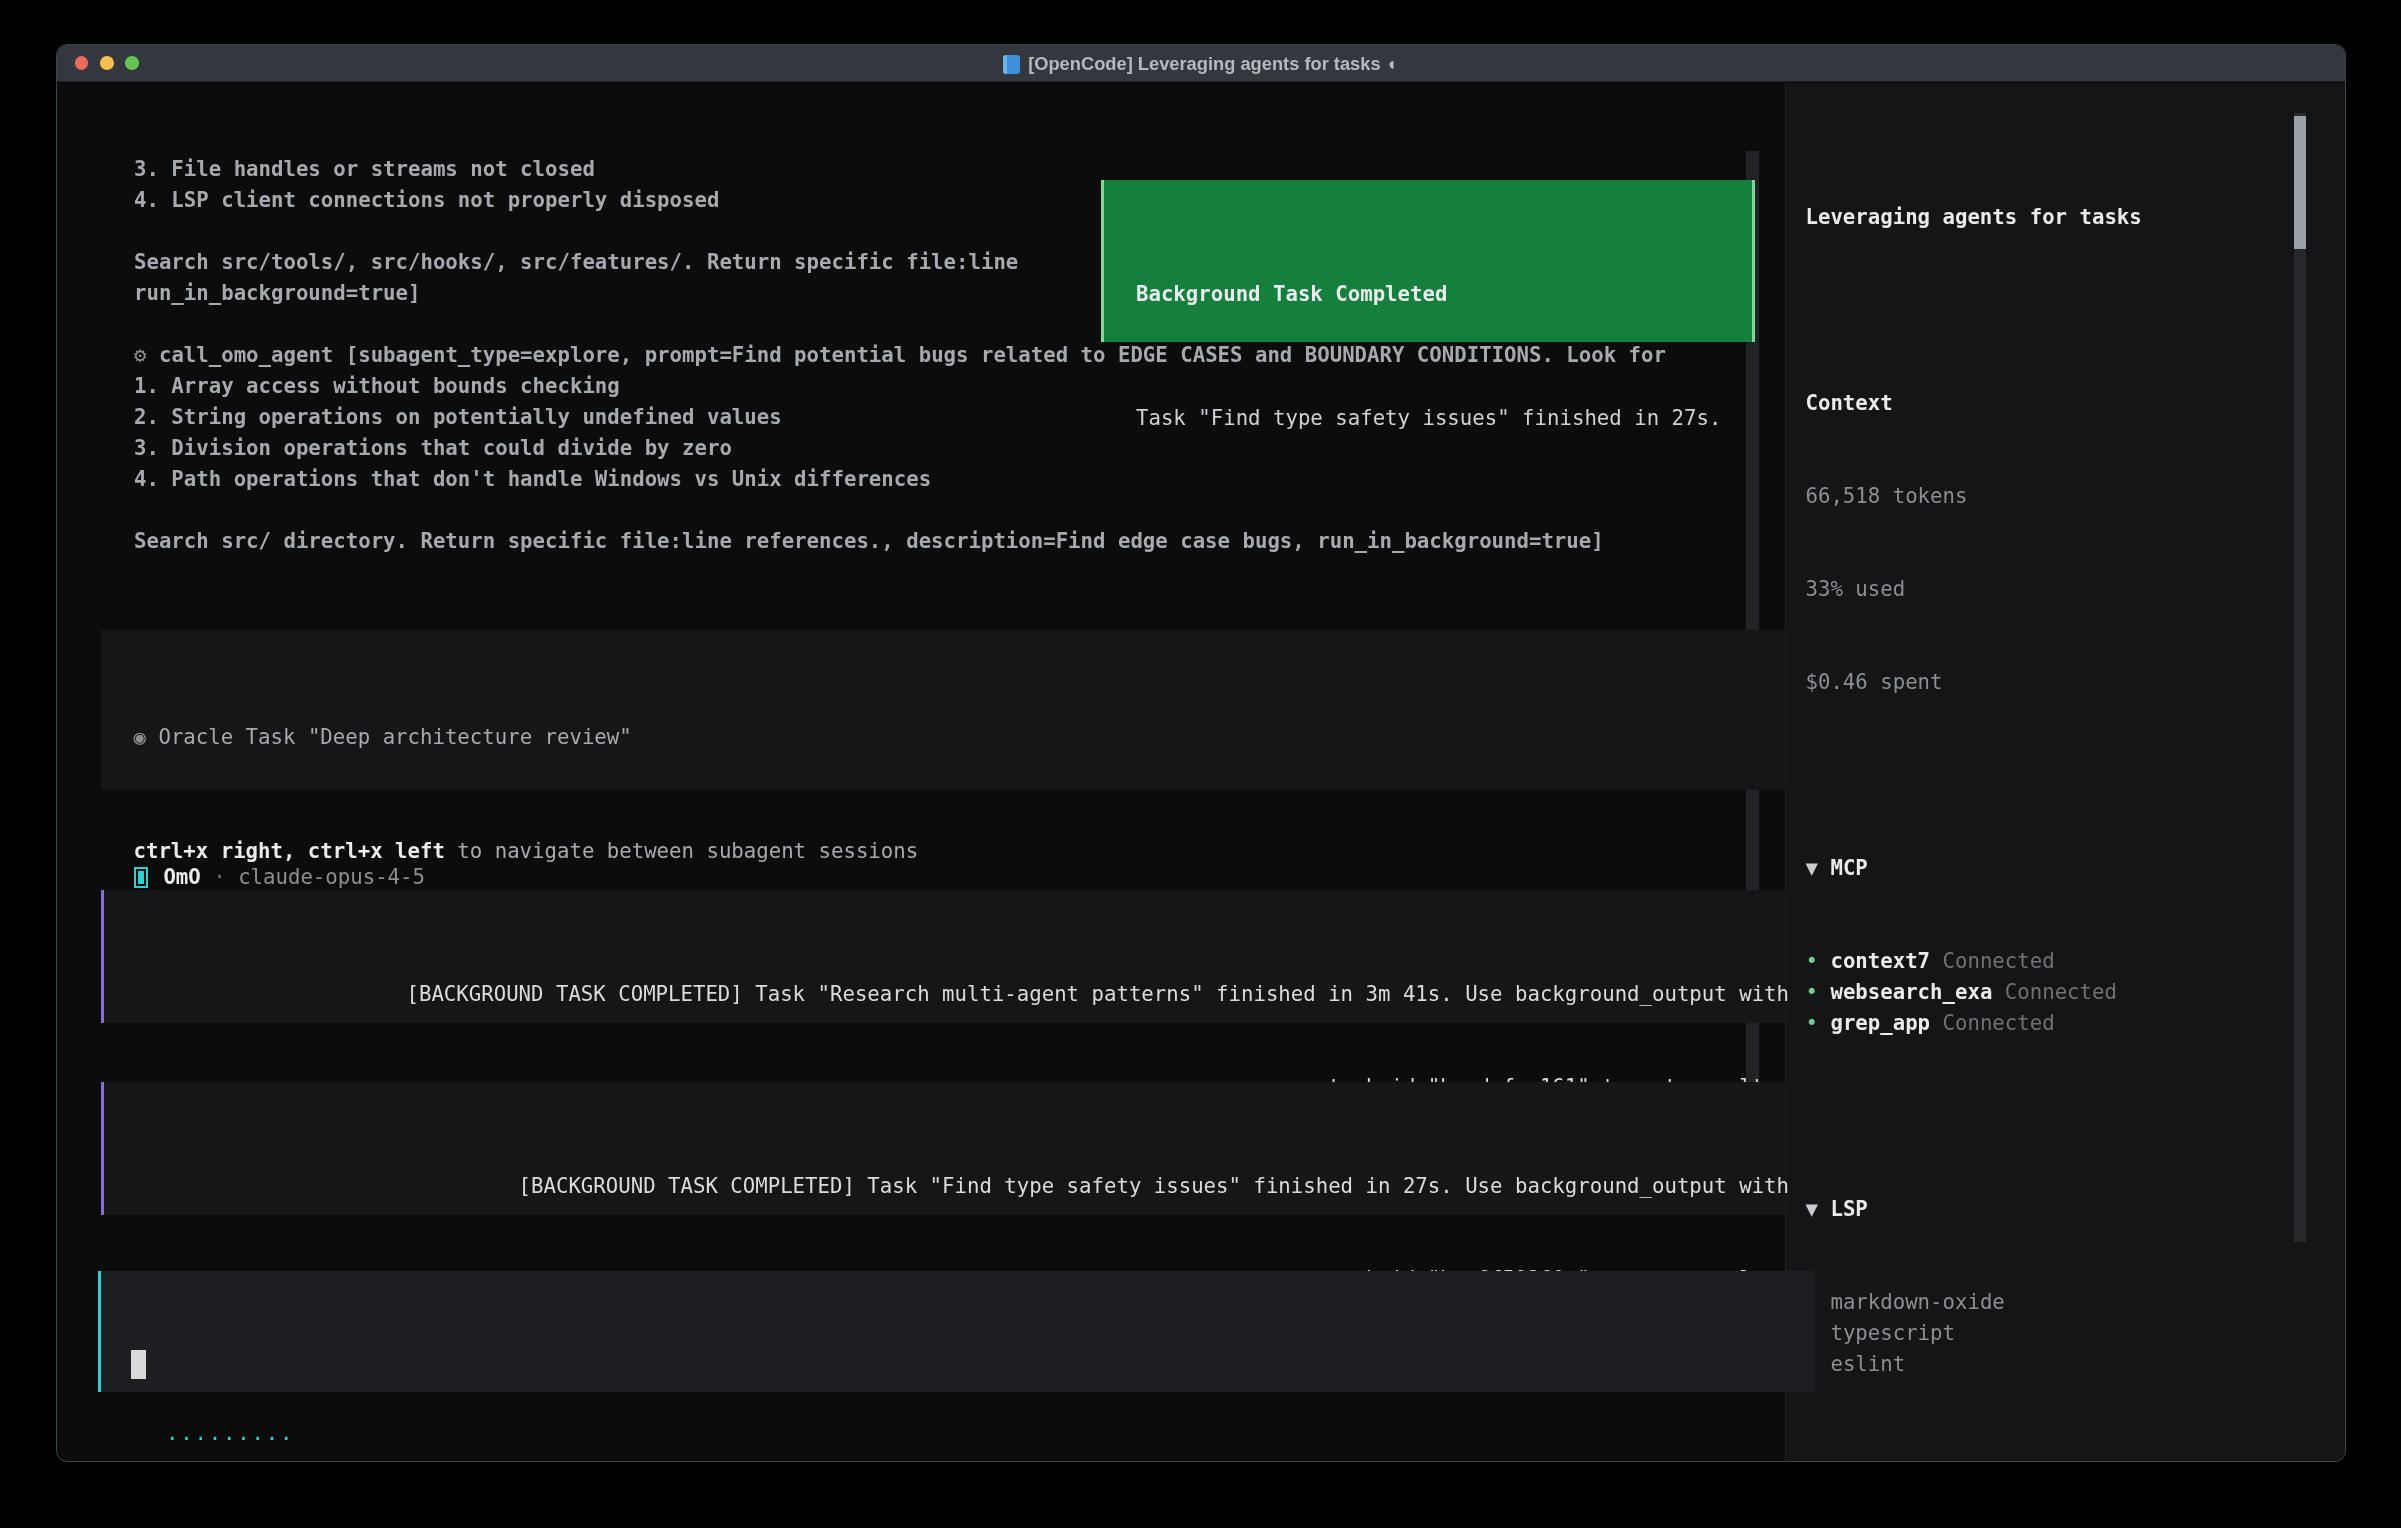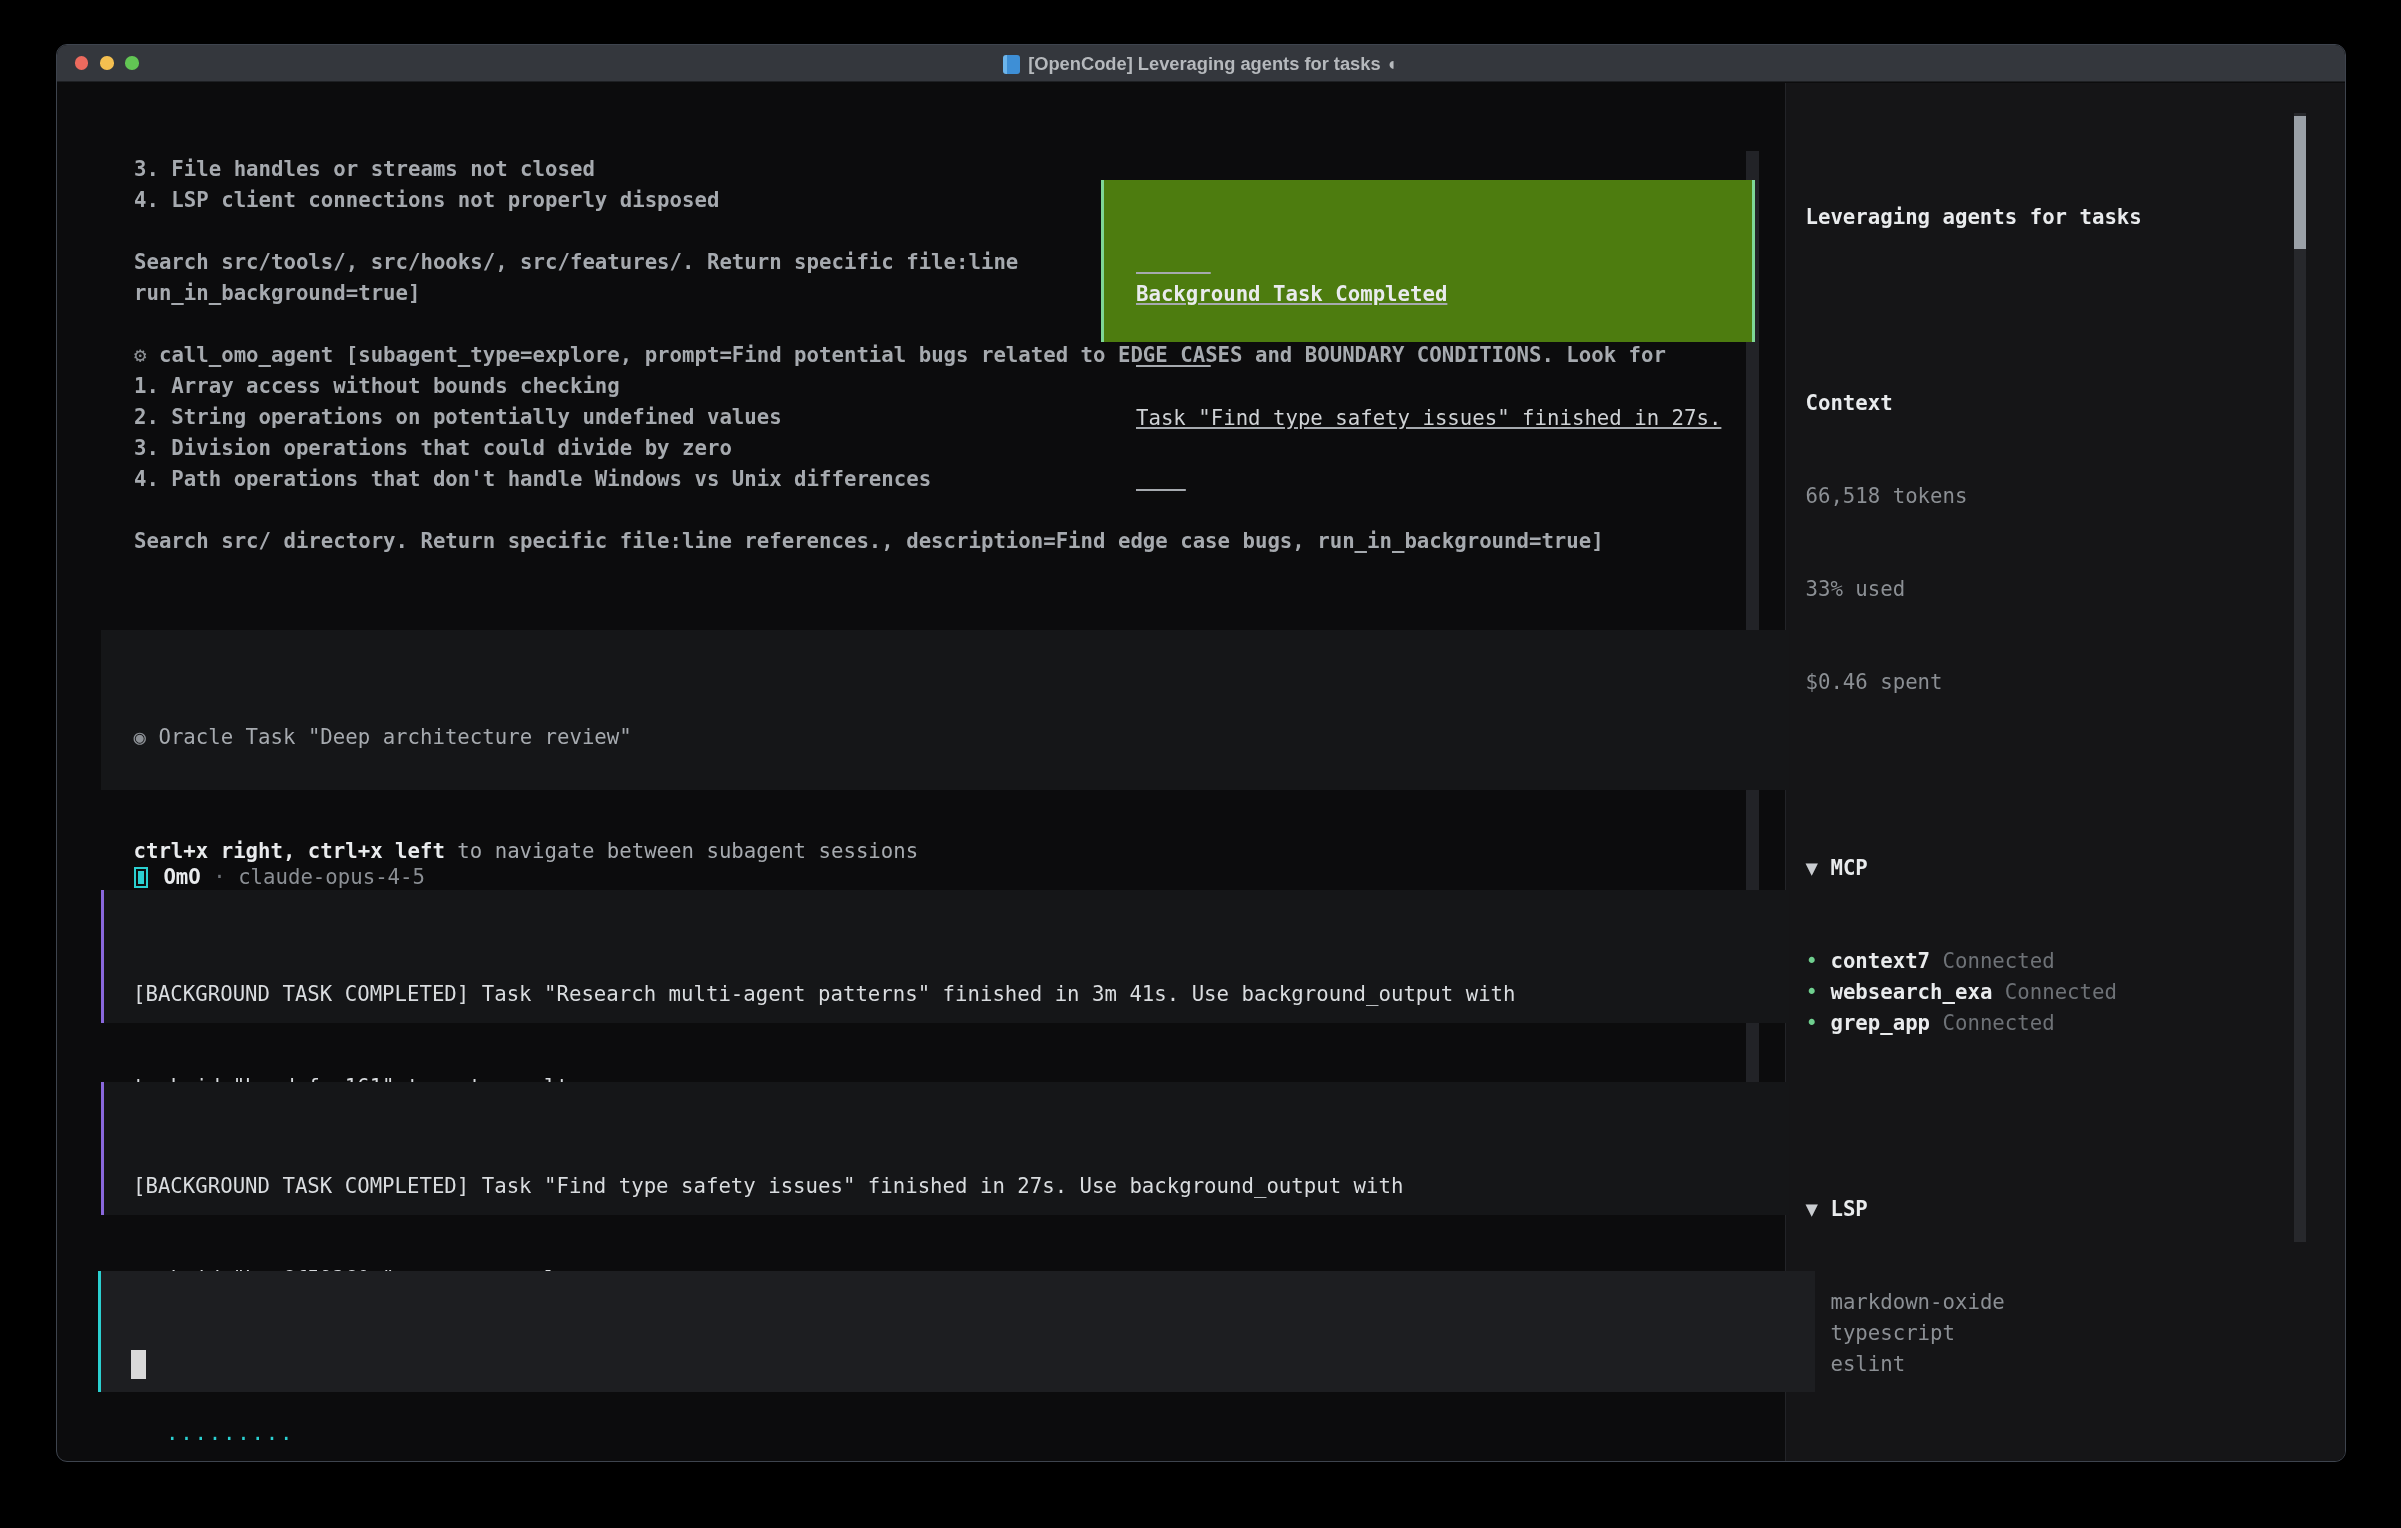--- a/index.html
+++ b/index.html
@@ -33,29 +33,29 @@
   .tline { height:31px; }
   .dim { color:#6e7277; }
   .mid { color:#8b8f94; }
   .white { color:#e9ebed; font-weight:bold; }
   
   .main-track { position:absolute; left:1689px; top:68px; width:13px; height:1064px; background:#222327; z-index:1; }
   .main-thumb { position:absolute; left:0; bottom:0; width:13px; height:16.5px; background:#4a4c50; }
   
   .notif {
     position:absolute; left:1044px; top:97px; width:654px; height:162px; z-index:3;
-    background:#4d7c0f; border-left:3px solid #7ed796; border-right:3px solid #7ed796;
-    padding:37px 0 0 32px; white-space:pre;text-decoration:underline;
+    background:#15803d; border-left:3px solid #7ed796; border-right:3px solid #7ed796;
+    padding:37px 0 0 32px; white-space:pre;
   }
   .notif .body-line { margin-top:31px; color:#cfd2d5; }
   
   .panel { position:absolute; left:44px; width:1688px; background:#151618; z-index:2; }
   .oracle { top:547px; height:160px; padding:29.5px 0 0 32.5px; white-space:pre; }
   .oracle .hint-line { margin-top:21px; }
-  .taskblock { border-left:3.5px solid #8a68dd; padding:27px 0 0 29px; height:133px; white-space:pre; color:#d9dcdf; }
+  .taskblock { border-left:3.5px solid #8a68dd; padding:27px 0 0 29px; height:133px; white-space:pre; color:#d9dcdf;text-align:right; }
   .tb1 { top:807px; } .tb2 { top:999px; }
   .badge {
     display:inline-block; background:#a78bfa; color:#17171c; font-weight:bold;
     padding:0 11.2px; margin-left:13px; line-height:29px; height:29px; vertical-align:baseline;
   }
   .agent-header { position:absolute; left:77px; top:779px; height:31px; white-space:pre; z-index:2; display:flex; align-items:center;}
   .agent-square { display:inline-block; width:14px; height:21px; border:2.4px solid #2bd0d0; padding:1.8px; margin-right:15.4px; }
   .agent-square i { display:block; width:100%; height:100%; background:#2bd0d0; }
   
   .inputbox {

